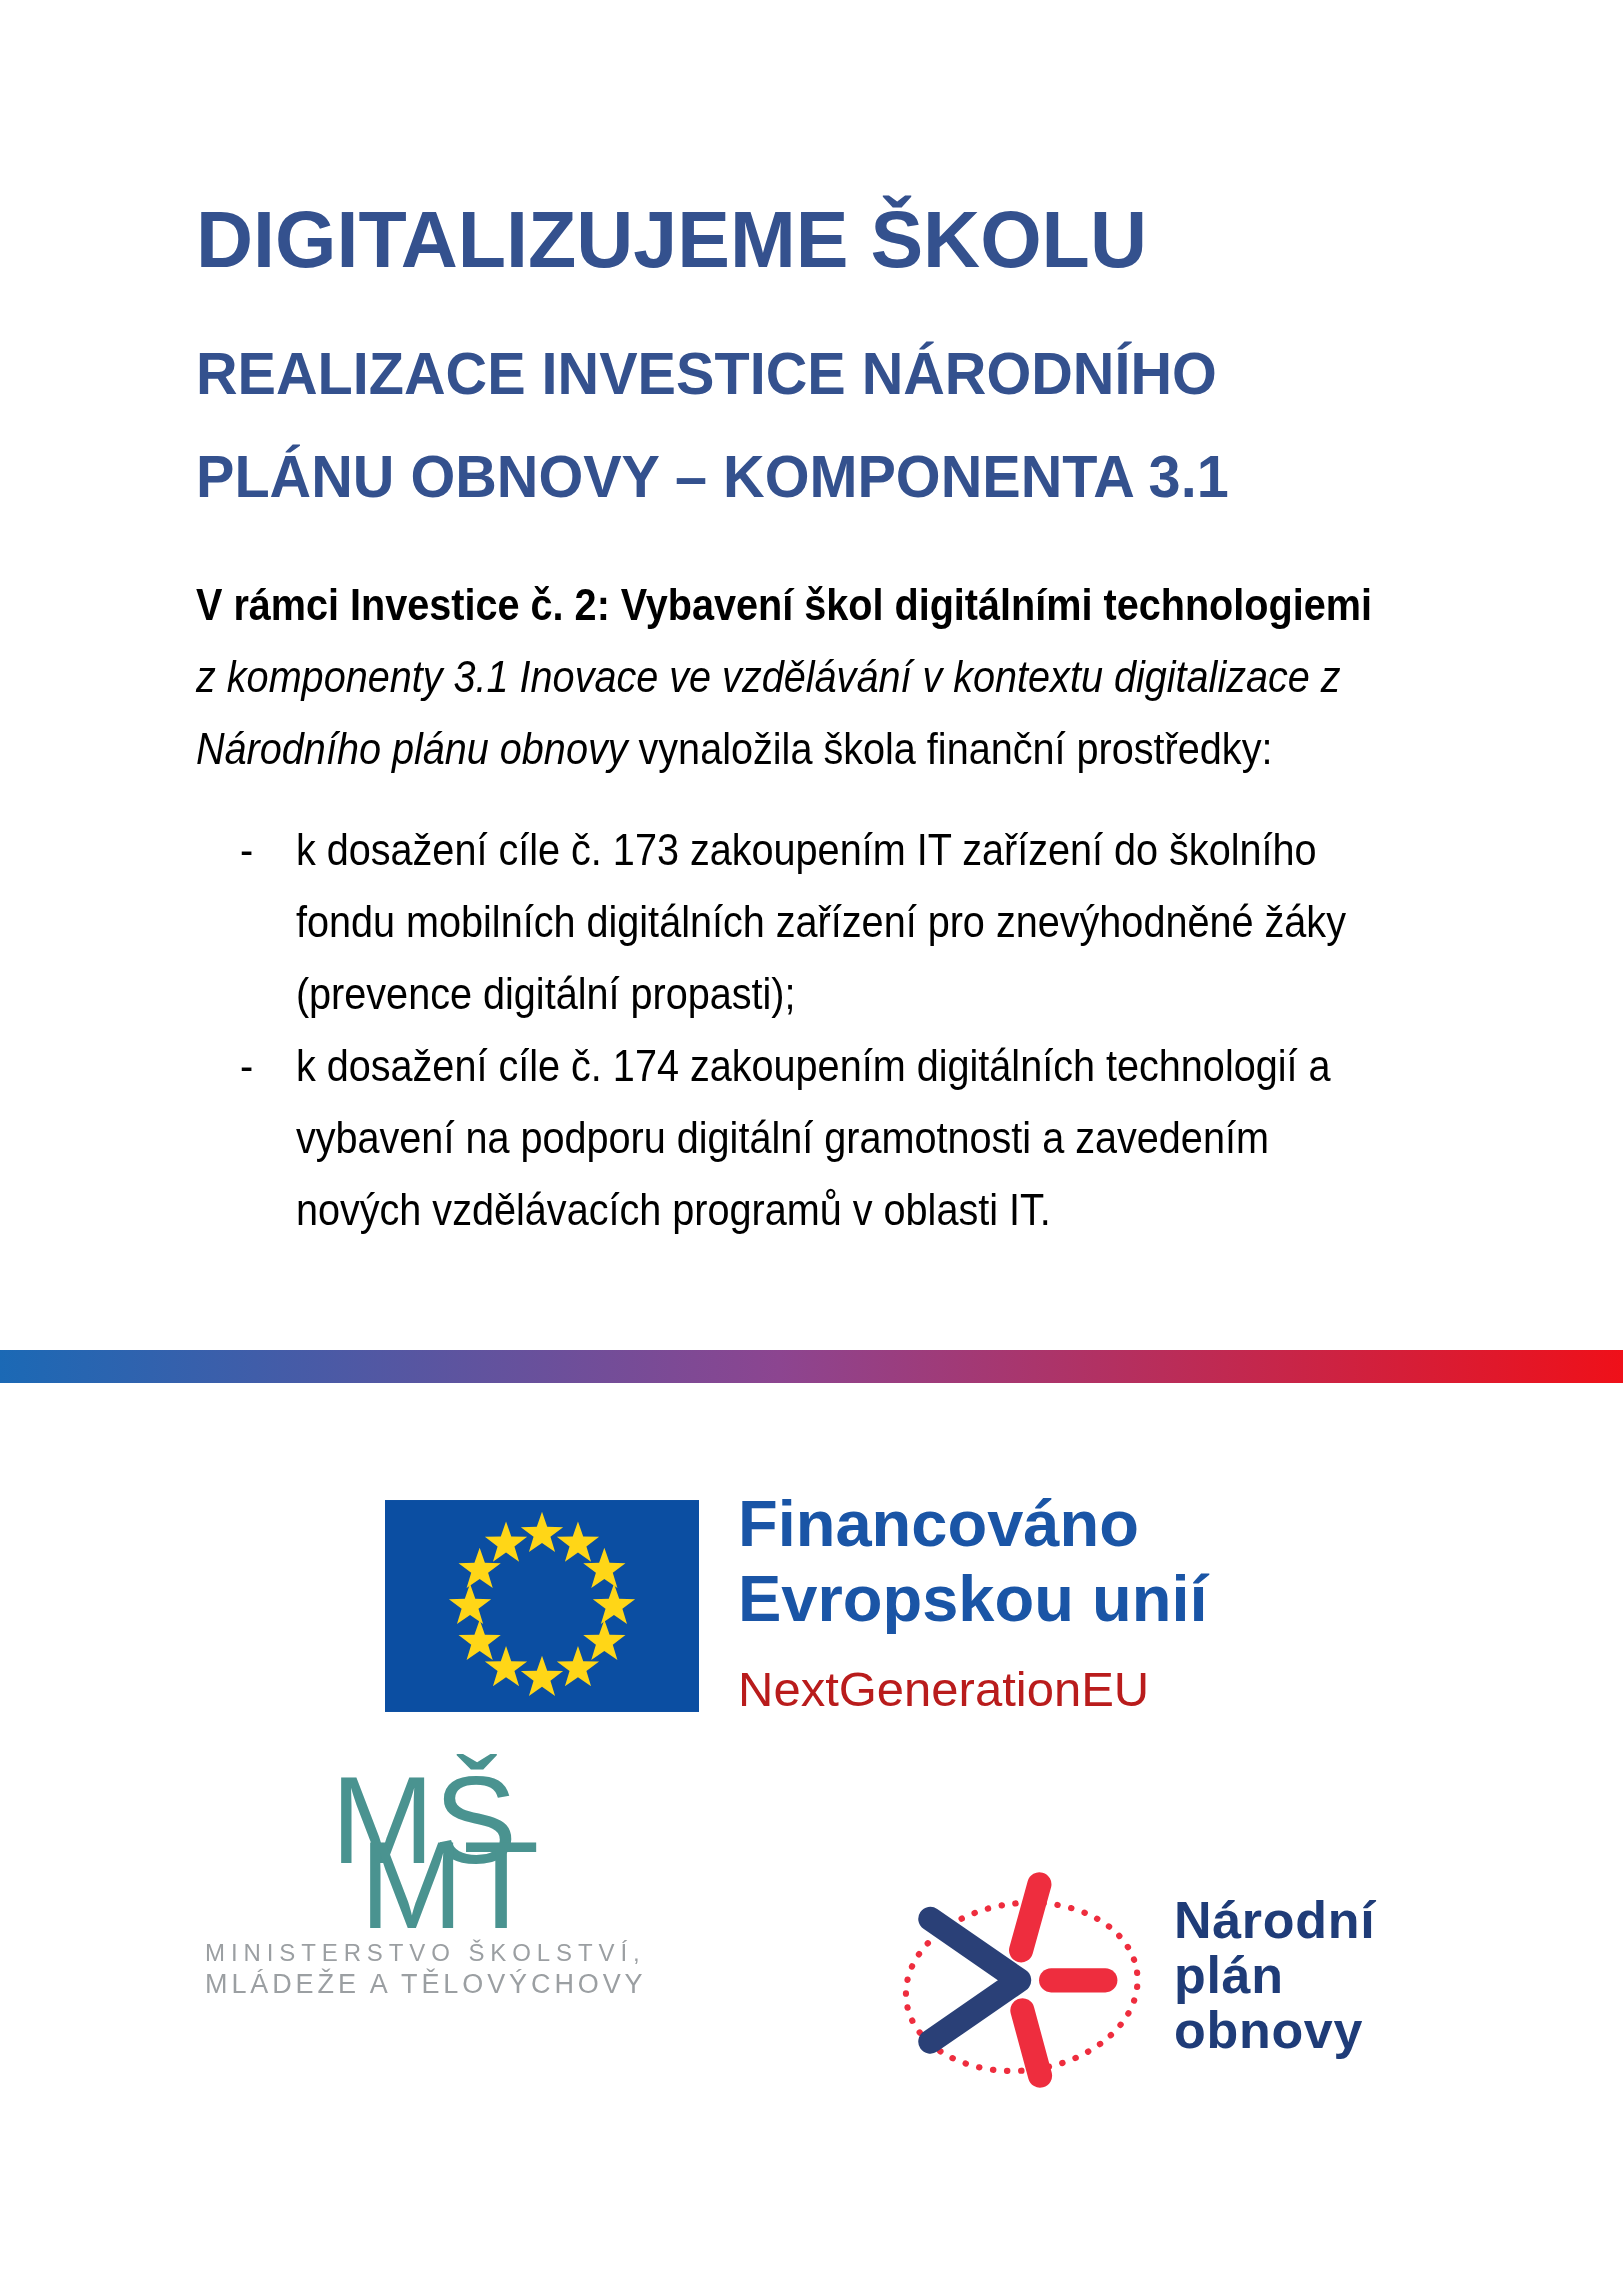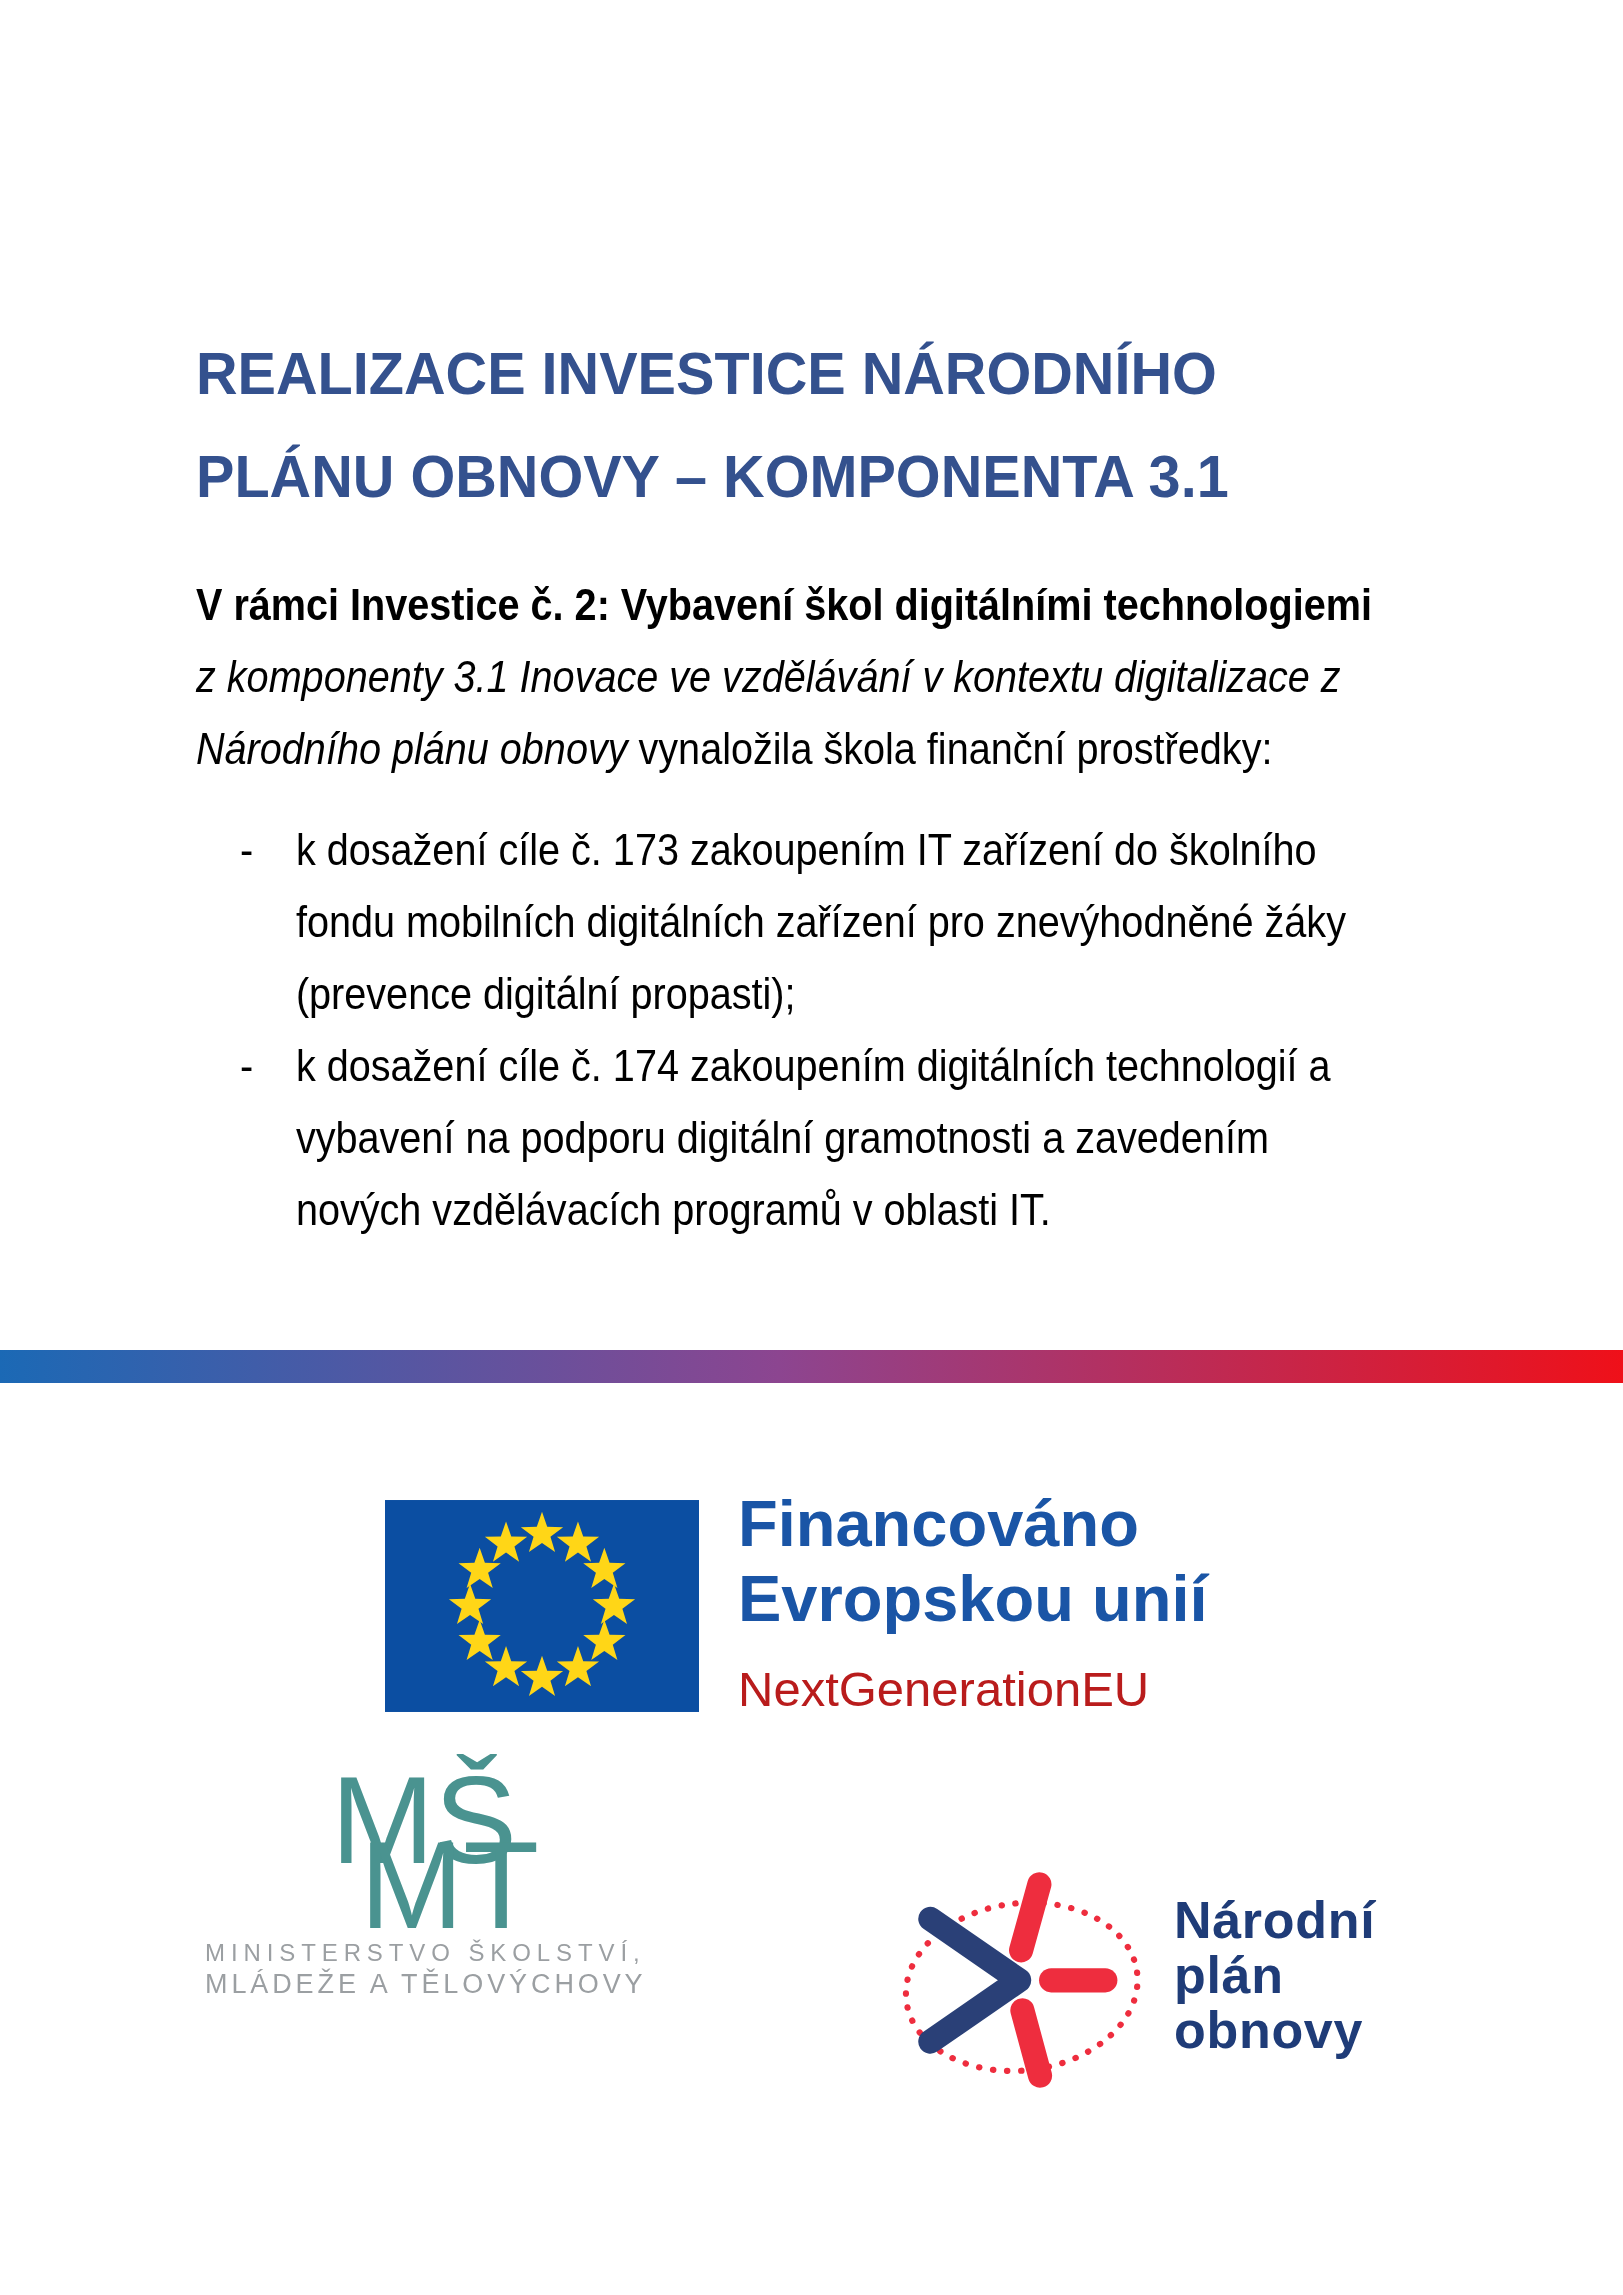--- a/index.html
+++ b/index.html
@@ -73,20 +73,21 @@
     position:absolute; left:278px; top:25px;
     font-size:52px; font-weight:bold; color:#1F3C78; line-height:55px;
     white-space:nowrap; letter-spacing:0.7px;
   }
 </style>
 </head>
 <body>
 
 <div class="page">
 
+  <h1 class="title">DIGITALIZUJEME ŠKOLU</h1>
 
   <div class="subtitle">
     <div>REALIZACE INVESTICE NÁRODNÍHO</div>
     <div>PLÁNU OBNOVY – KOMPONENTA 3.1</div>
   </div>
 
   <div class="intro">
     <div class="b">V rámci Investice č. 2: Vybavení škol digitálními technologiemi</div>
     <div class="i">z komponenty 3.1 Inovace ve vzdělávání v kontextu digitalizace z</div>
     <div><span class="i">Národního plánu obnovy</span><span> vynaložila škola finanční prostředky:</span></div>

